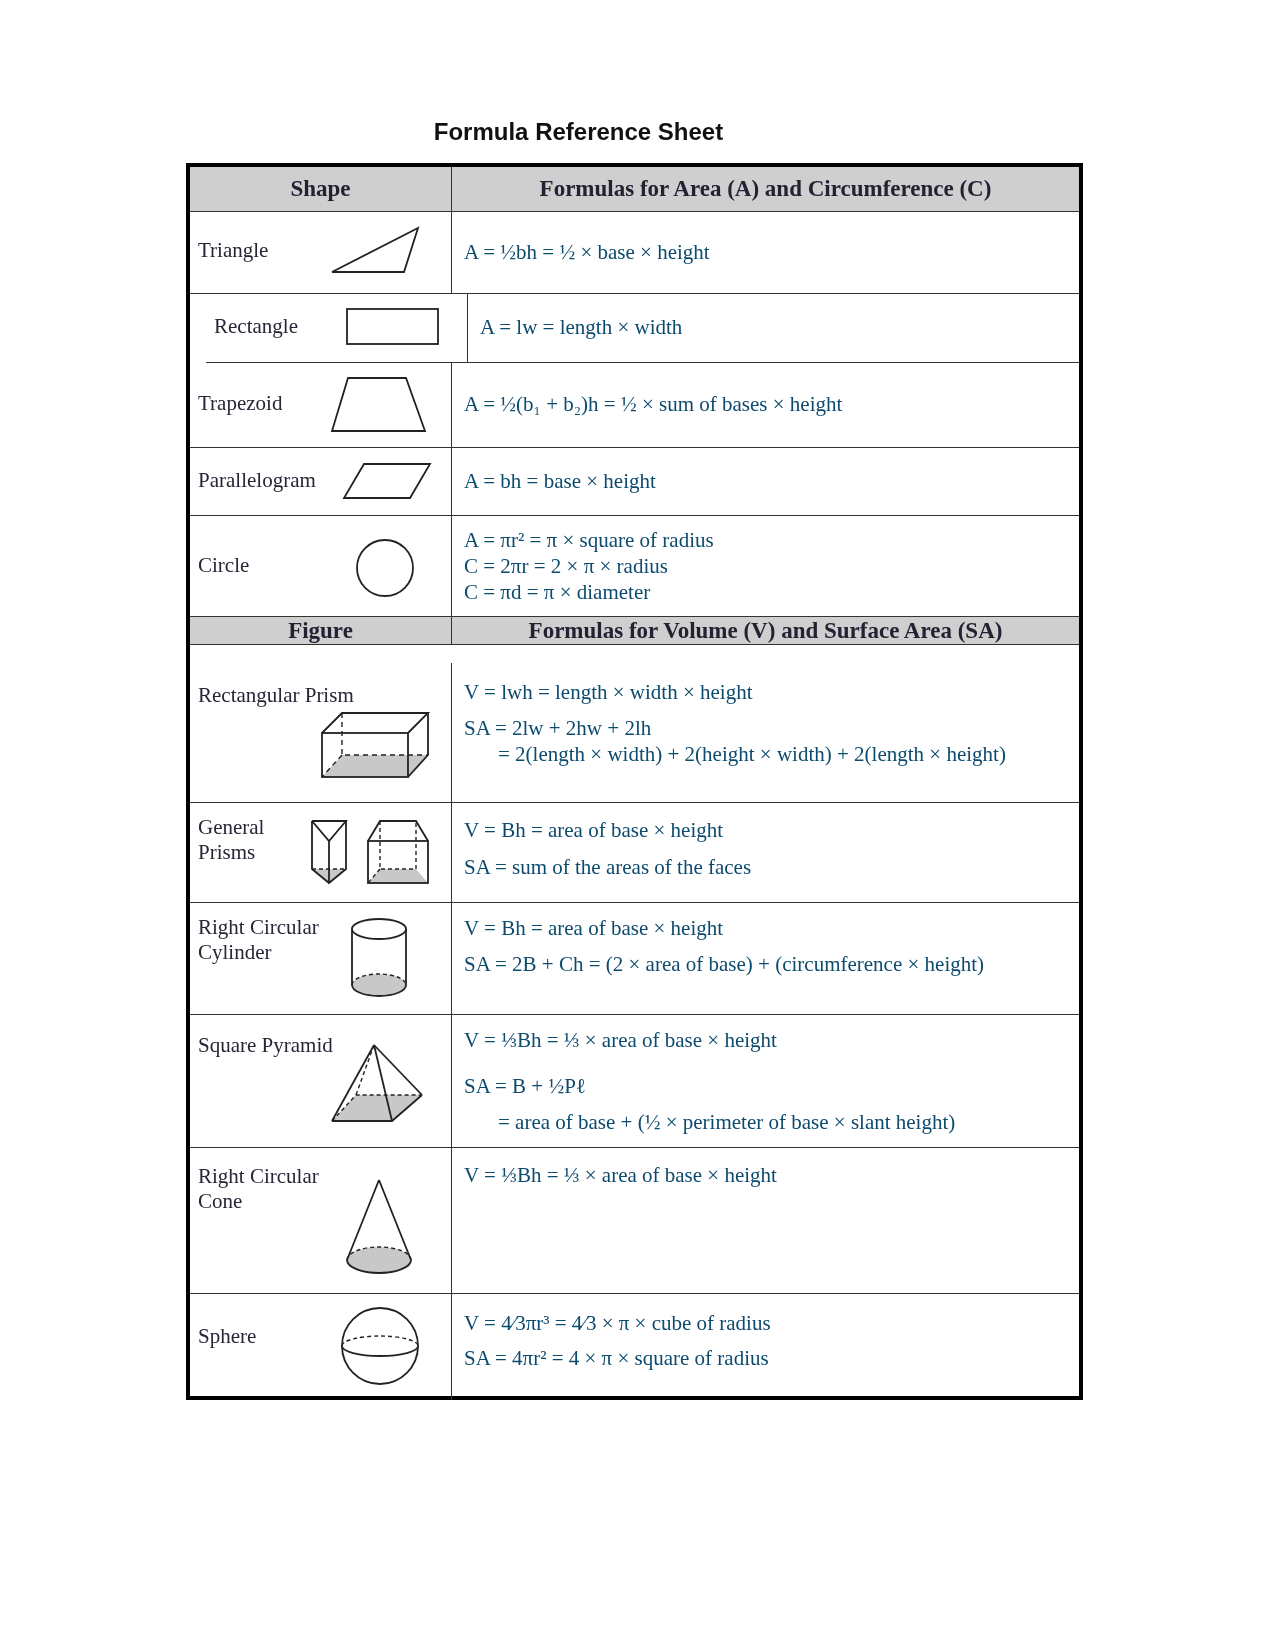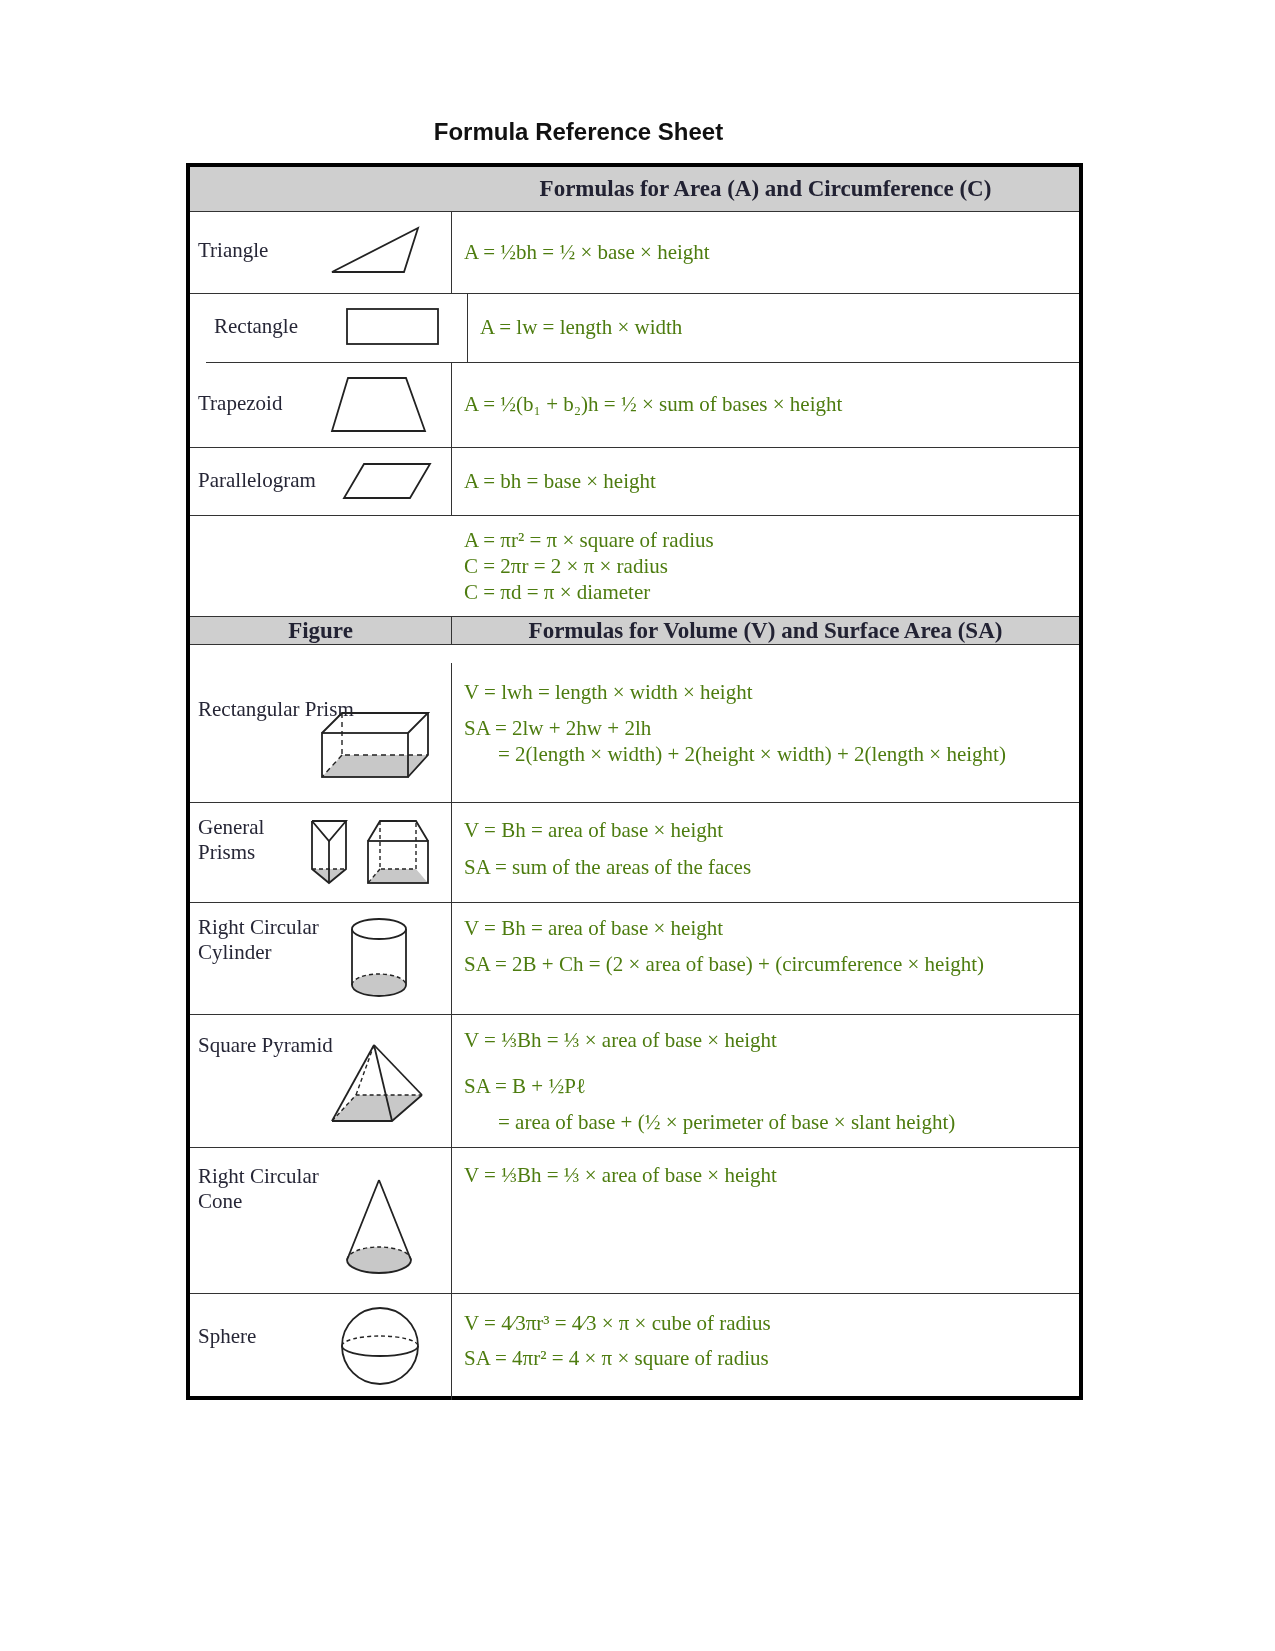--- a/index.html
+++ b/index.html
@@ -18,33 +18,34 @@
   .cell-r { position:absolute; left:262px; right:0; top:0; bottom:0; }
   .hdr { background:#cfcfcf; }
   .hdr .cell-l, .hdr .cell-r {
     display:flex; align-items:center; justify-content:center;
     font-family:"Liberation Serif", serif; font-weight:bold; font-size:23px; color:#222233;
   }
   .name {
     position:absolute; left:8px; font-family:"Liberation Serif", serif; font-size:21px; color:#262636; line-height:25px;
   }
   .fx {
-    position:absolute; left:12px; font-family:"Liberation Serif", serif; font-size:21px; color:#4d7c0f; line-height:26px; white-space:nowrap;
+    position:absolute; left:12px; font-family:"Liberation Serif", serif; font-size:21px; color:#0c4a6e; line-height:26px; white-space:nowrap;
   }
   .shape { position:absolute; }
   svg { overflow:visible; }
 </style>
 </head>
 <body>
 
 <div class="title">Formula Reference Sheet</div>
 
 <div class="table">
 
   <div class="row hdr" style="top:0;height:45px;">
+    <div class="cell-l">Shape</div>
     <div class="cell-r">Formulas for Area (A) and Circumference (C)</div>
   </div>
 
   <div class="row" style="top:45px;height:82px;">
     <div class="cell-l">
       <div class="name" style="top:26px;">Triangle</div>
       <svg class="shape" style="left:140px;top:14px;" width="92" height="50">
         <polygon points="2,46 88,2 74,46" fill="none" stroke="#222" stroke-width="1.8"></polygon>
       </svg>
     </div>
@@ -83,35 +84,41 @@
       <svg class="shape" style="left:152px;top:14px;" width="92" height="38">
         <polygon points="22,2 88,2 68,36 2,36" fill="none" stroke="#222" stroke-width="1.8"></polygon>
       </svg>
     </div>
     <div class="cell-r">
       <div class="fx" style="top:20px;">A = bh = base × height</div>
     </div>
   </div>
 
   <div class="row" style="top:349px;height:101px;">
+    <div class="cell-l">
+      <div class="name" style="top:37px;">Circle</div>
+      <svg class="shape" style="left:165px;top:22px;" width="62" height="62">
+        <ellipse cx="30" cy="30" rx="28" ry="28" fill="none" stroke="#222" stroke-width="1.8"></ellipse>
+      </svg>
+    </div>
     <div class="cell-r">
       <div class="fx" style="top:11px;">A = πr² = π × square of radius</div>
       <div class="fx" style="top:37px;">C = 2πr = 2 × π × radius</div>
       <div class="fx" style="top:63px;">C = πd = π × diameter</div>
     </div>
   </div>
 
   <div class="row hdr" style="top:450px;height:28px;">
     <div class="cell-l">Figure</div>
     <div class="cell-r">Formulas for Volume (V) and Surface Area (SA)</div>
   </div>
 
   <div class="row" style="top:496px;height:140px;">
     <div class="cell-l">
-      <div class="name" style="top:20px;margin-top:14px;">Rectangular Prism</div>
+      <div class="name" style="top:20px;">Rectangular Prism</div>
       <svg class="shape" style="left:130px;top:48px;" width="112" height="70">
         <polygon points="2,66 88,66 108,44 22,44" fill="#c8c8c8" stroke="none"></polygon>
         <rect x="2" y="22" width="86" height="44" fill="none" stroke="#222" stroke-width="1.8"></rect>
         <polyline points="2,22 22,2 108,2 88,22" fill="none" stroke="#222" stroke-width="1.8"></polyline>
         <polyline points="108,2 108,44 88,66" fill="none" stroke="#222" stroke-width="1.8"></polyline>
         <polyline points="22,2 22,44 108,44" fill="none" stroke="#222" stroke-width="1.4" stroke-dasharray="5,4"></polyline>
         <line x1="22" y1="44" x2="2" y2="66" stroke="#222" stroke-width="1.4" stroke-dasharray="5,4"></line>
       </svg>
     </div>
     <div class="cell-r">

